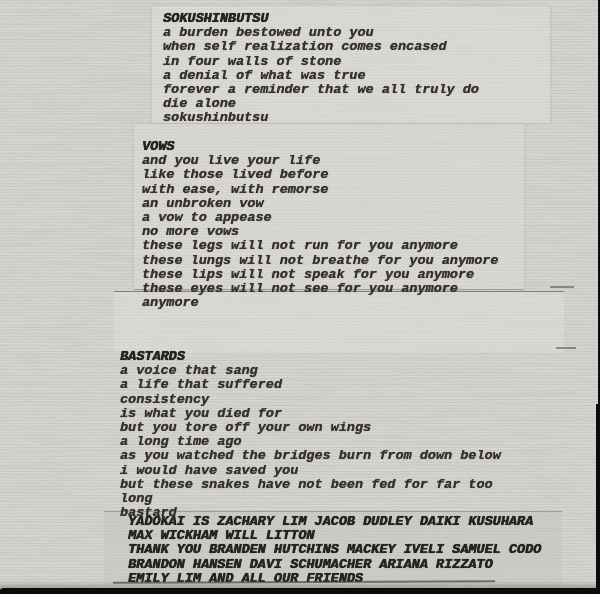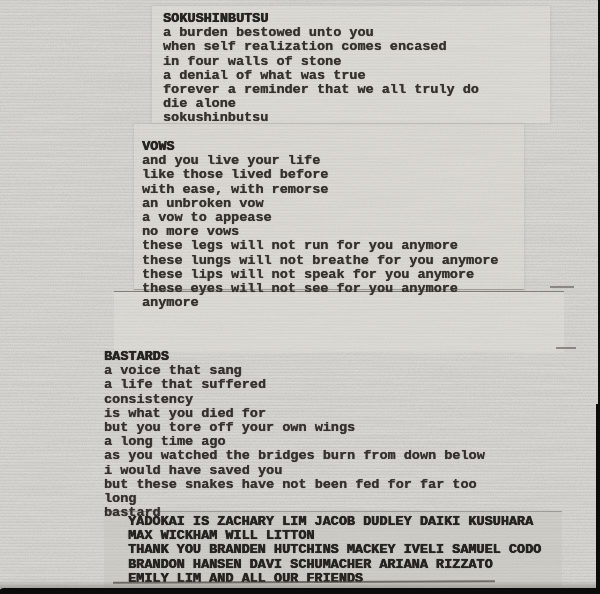--- a/index.html
+++ b/index.html
@@ -34,29 +34,29 @@
     background:rgba(198,196,190,0.50);
     border-top:1px solid rgba(70,67,61,0.35);}
 
   
   .section{
     position:absolute;white-space:pre;
     font:700 13.5px/14.2px "Liberation Mono","DejaVu Sans Mono",monospace;
     color:var(--ink,#35322e);
     text-shadow:0 0 0.7px rgba(48,45,40,0.85), 0.4px 0.4px 0 rgba(48,45,40,0.30);
   }
-  .section .line{height:14.2px;}
+  .section .line{height:14.2px;font-style:italic;}
   .section .heading{
     color:var(--heading-ink,#262420);
     text-shadow:0.5px 0 0 currentColor, 0 0 0.8px rgba(30,28,24,0.9);
   }
   .section-sokushinbutsu{left:163px;top:12px;}
   .section-vows{left:142px;top:140px;}
   .section-death-to-the-wretched{left:124px;top:293px;}
-  .section-bastards{left:104px;top:350px;}
+  .section-bastards{left:120px;top:350px;}
   .section-credits{left:128px;top:515px;}
 
   
   .underline-mark{position:absolute;left:113px;top:581px;width:382px;height:2px;
     background:rgba(72,68,62,0.70);transform:rotate(-0.25deg);}
   .dash-mark{position:absolute;height:2px;background:rgba(78,74,68,0.55);}
   .dash-1{left:550px;top:286px;width:24px;}
   .dash-2{left:556px;top:347px;width:20px;}
 
   

